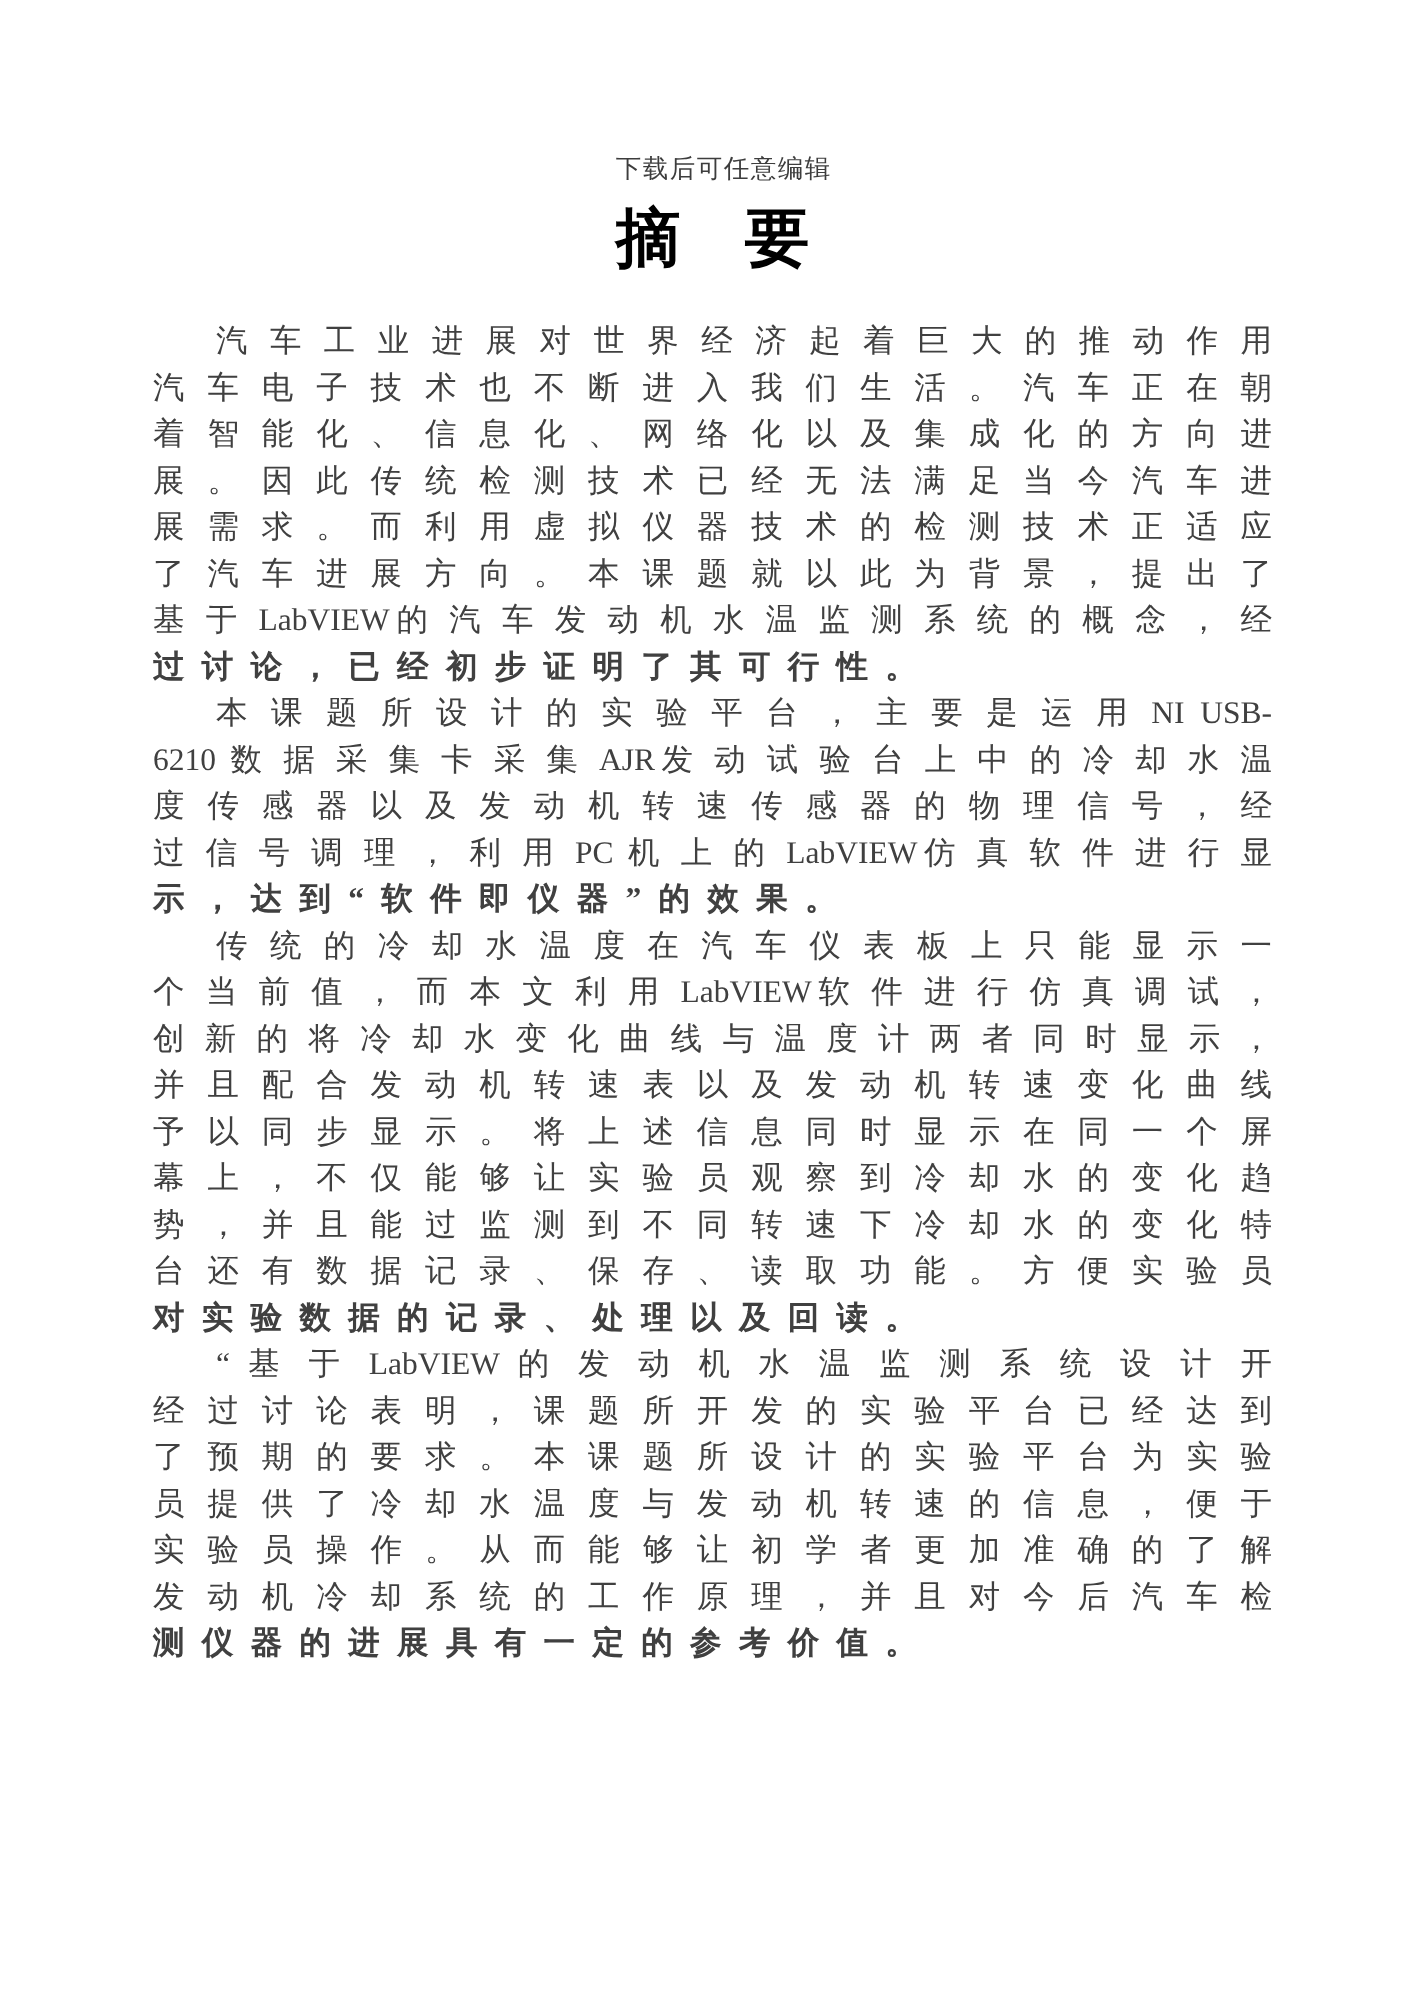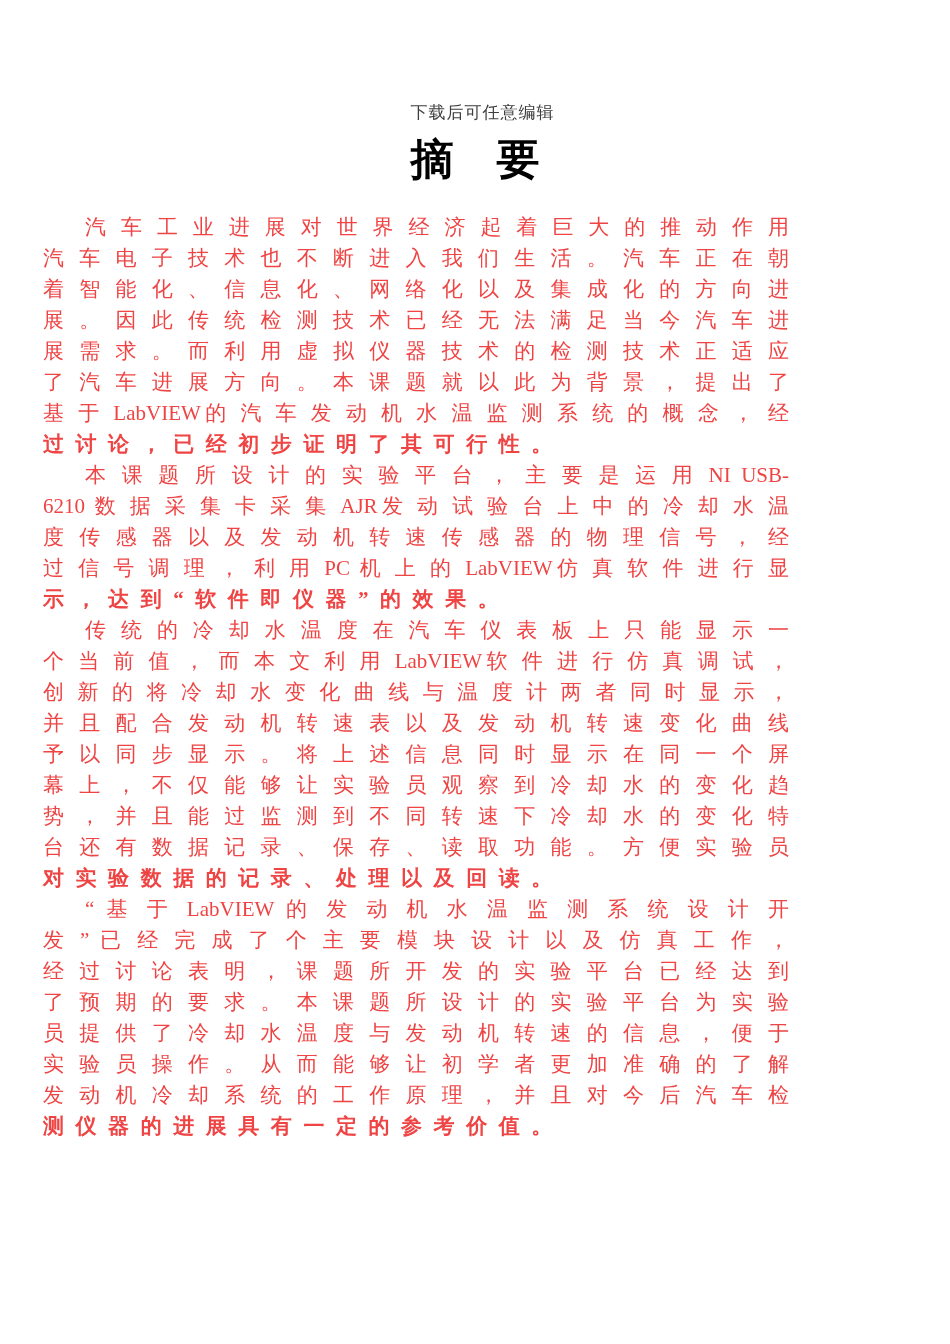--- a/index.html
+++ b/index.html
@@ -29,25 +29,25 @@
     margin-top: 14px;
     margin-bottom: 32px;
     text-align: center;
     font-family: "Liberation Sans", "DejaVu Sans", sans-serif;
     font-weight: bold;
     font-size: 43px;
     line-height: 42px;
     color: #000000;
   }
   .abstract-body {
-    margin: 0 43px;
+    margin: 0 102px;
     width: 746px;
     font-size: 21px;
     line-height: 31px;
-    color: #ef4444;
+    color: #404040;
   }
   .para-line {
     text-align: justify;
     text-align-last: justify;
     white-space: normal;
   }
   .para-line.first {
     padding-left: 42px;
   }
   .para-line.plast {
@@ -81,21 +81,20 @@
       <div class="para-line first">传 统 的 冷 却 水 温 度 在 汽 车 仪 表 板 上 只 能 显 示 一</div>
       <div class="para-line">个 当 前 值 ， 而 本 文 利 用 LabVIEW软 件 进 行 仿 真 调 试 ，</div>
       <div class="para-line">创 新 的 将 冷 却 水 变 化 曲 线 与 温 度 计 两 者 同 时 显 示 ，</div>
       <div class="para-line">并 且 配 合 发 动 机 转 速 表 以 及 发 动 机 转 速 变 化 曲 线</div>
       <div class="para-line">予 以 同 步 显 示 。 将 上 述 信 息 同 时 显 示 在 同 一 个 屏</div>
       <div class="para-line">幕 上 ， 不 仅 能 够 让 实 验 员 观 察 到 冷 却 水 的 变 化 趋</div>
       <div class="para-line">势 ， 并 且 能 过 监 测 到 不 同 转 速 下 冷 却 水 的 变 化 特</div>
       <div class="para-line">台 还 有 数 据 记 录 、 保 存 、 读 取 功 能 。 方 便 实 验 员</div>
       <div class="para-line plast">对 实 验 数 据 的 记 录 、 处 理 以 及 回 读 。</div>
       <div class="para-line first">“ 基 于 LabVIEW 的 发 动 机 水 温 监 测 系 统 设 计 开</div>
-      <div class="para-line">发 ” 已 经 完 成 了 个 主 要 模 块 设 计 以 及 仿 真 工 作 ，</div>
       <div class="para-line">经 过 讨 论 表 明 ， 课 题 所 开 发 的 实 验 平 台 已 经 达 到</div>
       <div class="para-line">了 预 期 的 要 求 。 本 课 题 所 设 计 的 实 验 平 台 为 实 验</div>
       <div class="para-line">员 提 供 了 冷 却 水 温 度 与 发 动 机 转 速 的 信 息 ， 便 于</div>
       <div class="para-line">实 验 员 操 作 。 从 而 能 够 让 初 学 者 更 加 准 确 的 了 解</div>
       <div class="para-line">发 动 机 冷 却 系 统 的 工 作 原 理 ， 并 且 对 今 后 汽 车 检</div>
       <div class="para-line plast">测 仪 器 的 进 展 具 有 一 定 的 参 考 价 值 。</div>
     </div>
 </div>
 
 </body></html>

